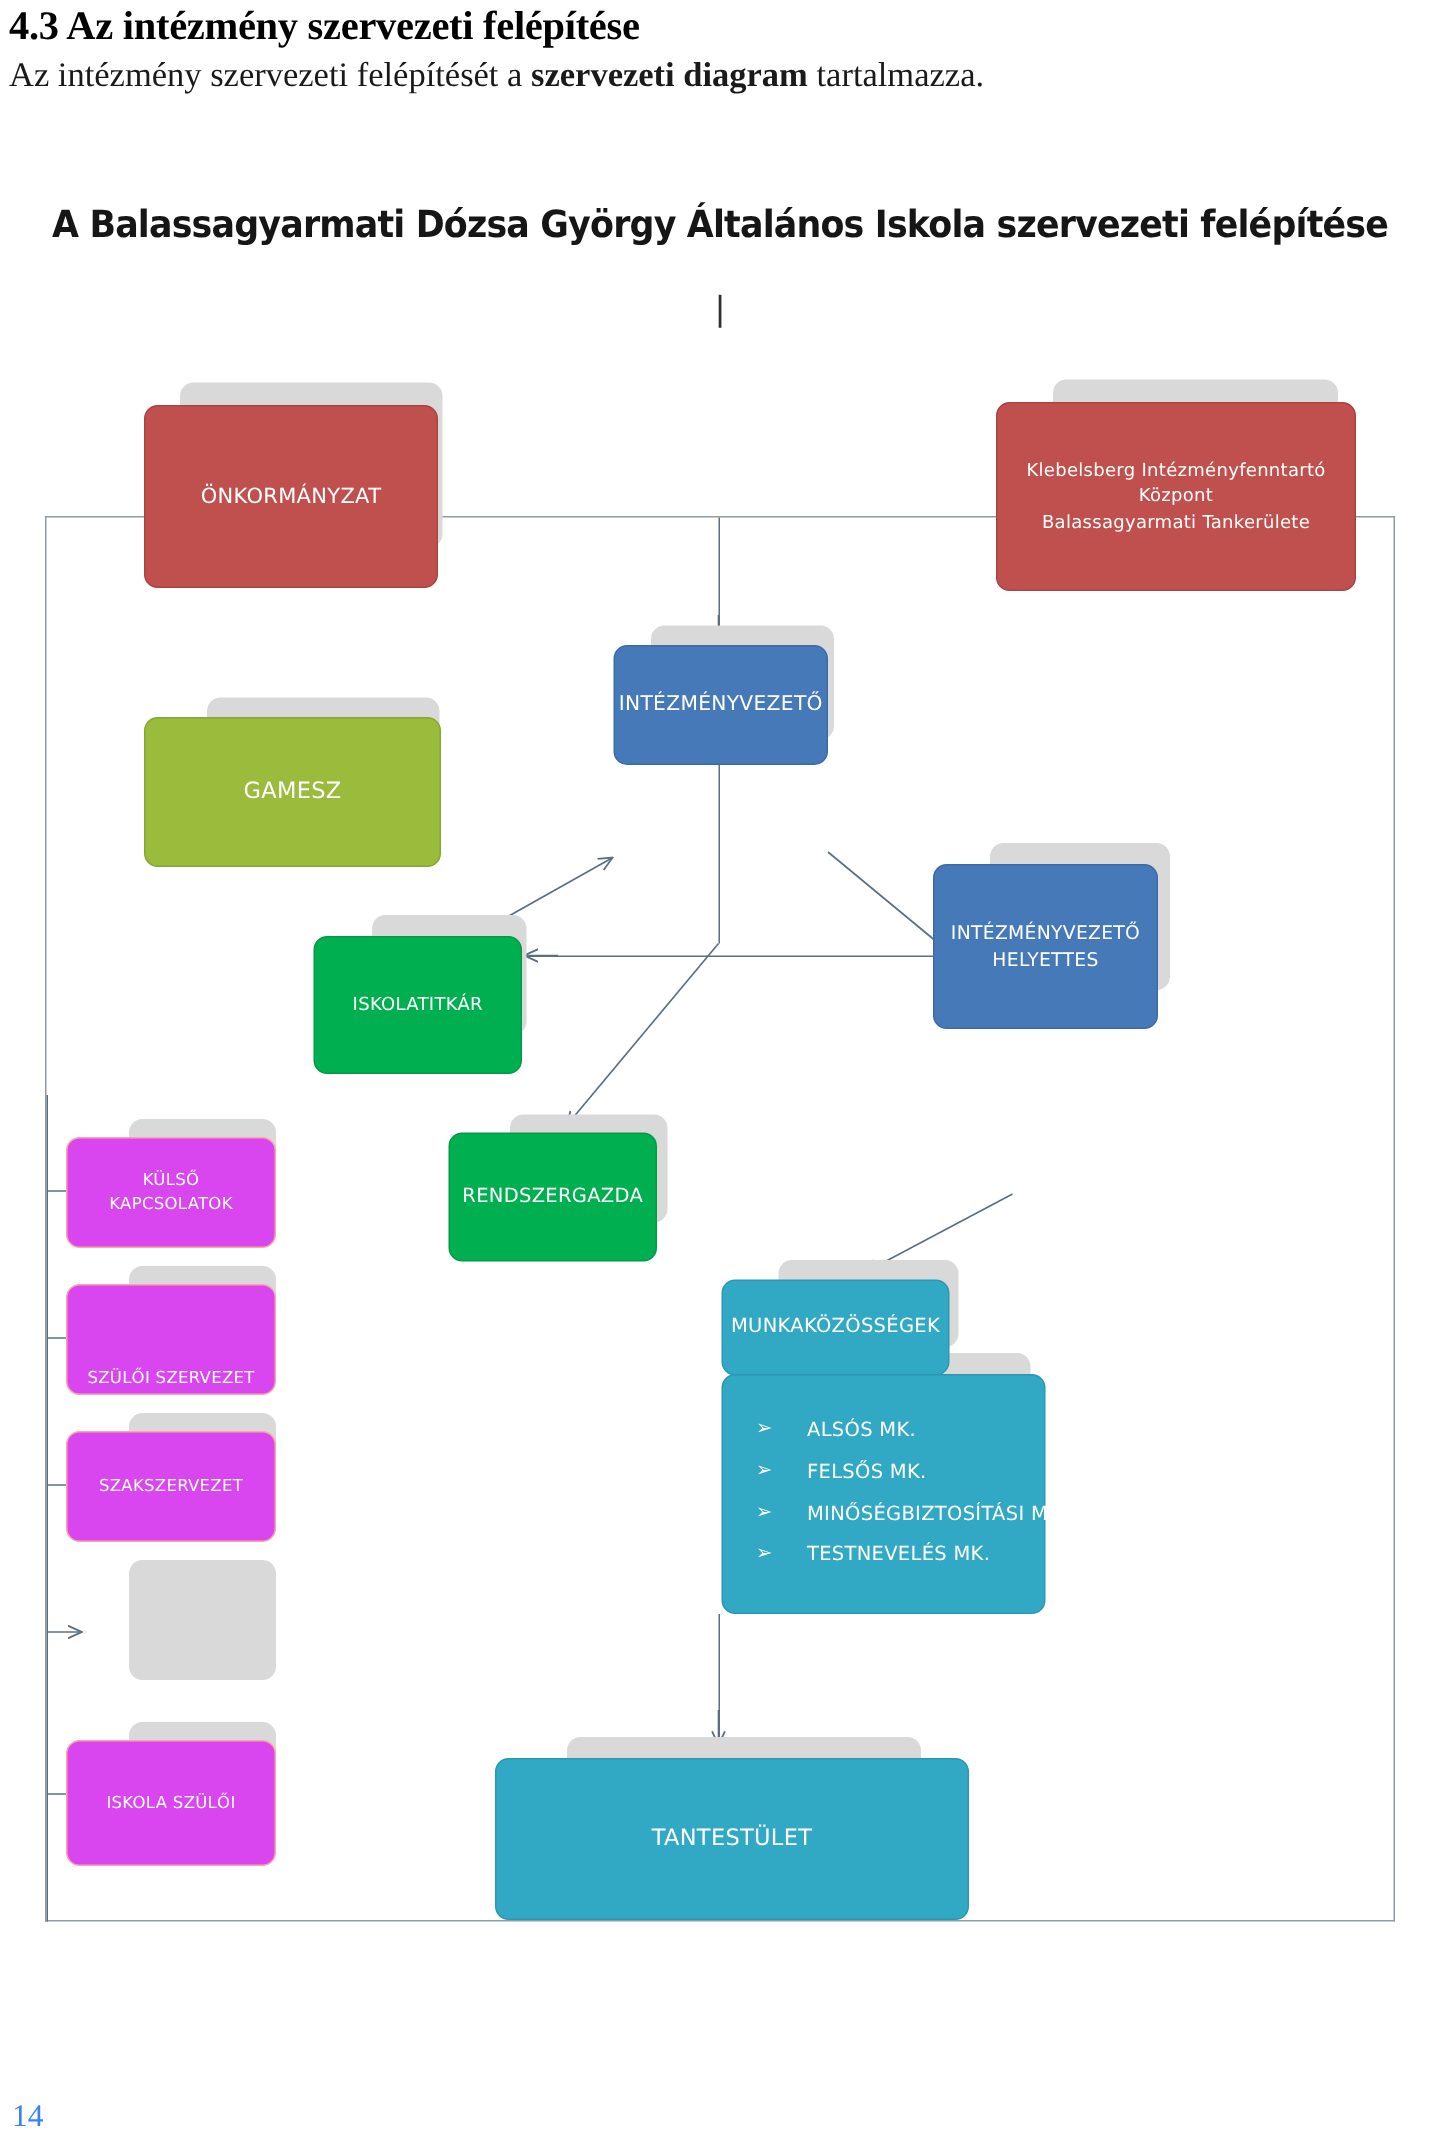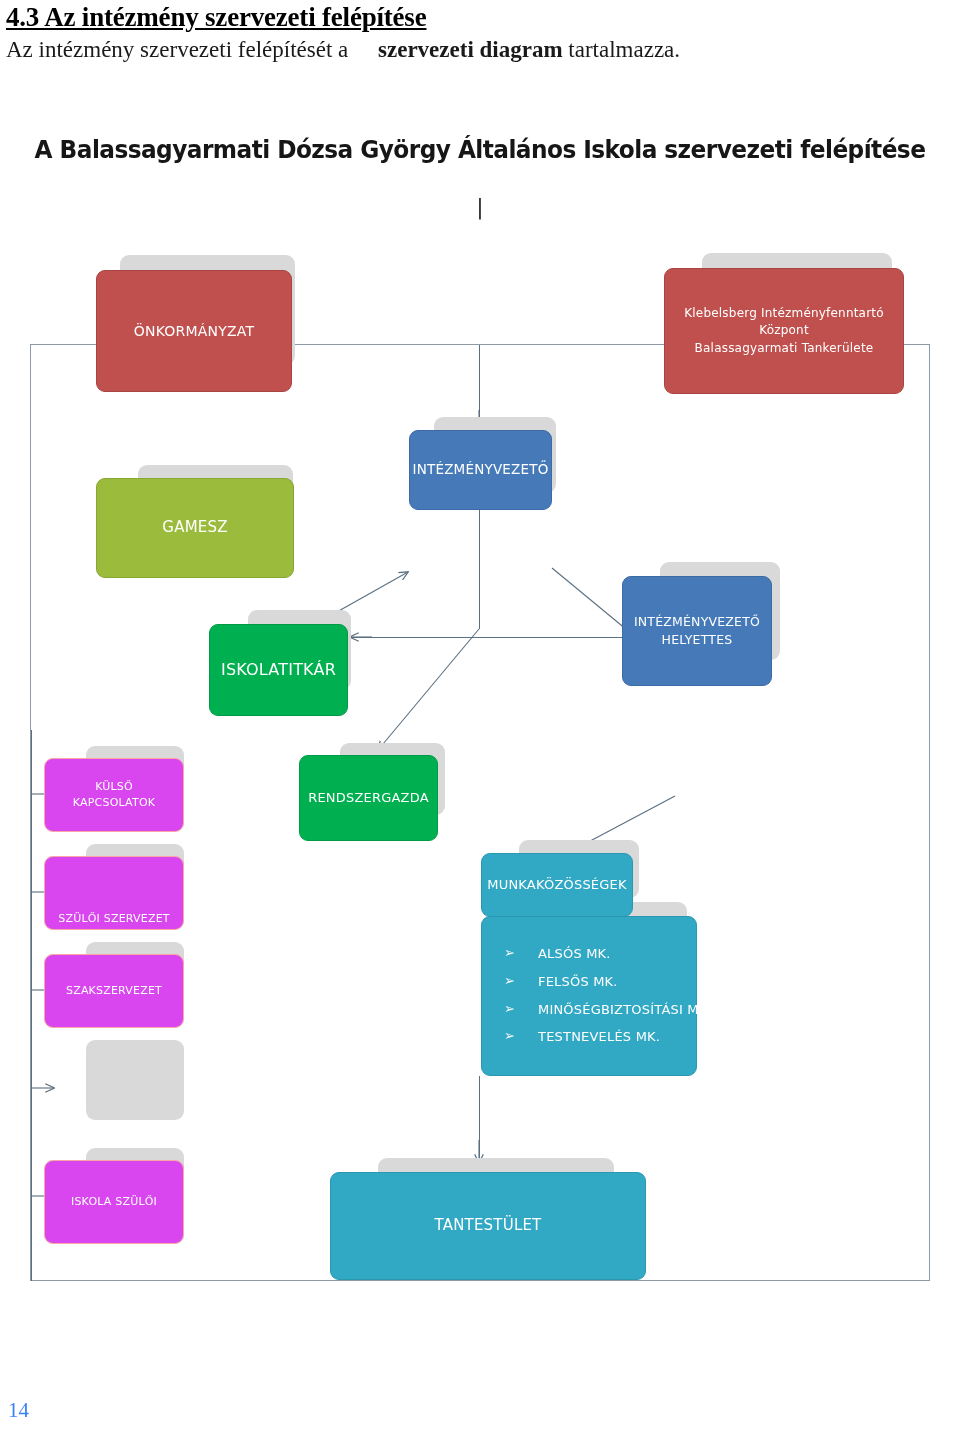--- a/index.html
+++ b/index.html
@@ -23,31 +23,30 @@
   }
   .doc-heading {
     font-family: "Liberation Serif", serif;
     font-weight: bold;
     font-size: 27px;
     color: #000000;
     margin: 0;
     padding: 2px 0 0 6px;
     letter-spacing: -0.2px;
     white-space: nowrap;
-    text-decoration: underline;
   }
   .doc-subline {
     font-family: "Liberation Serif", serif;
     font-size: 23px;
     color: #1a1a1a;
     margin: 0;
     padding: 4px 0 0 6px;
     white-space: nowrap;
   }
-  .doc-subline b { font-weight: bold; margin-left: 24px; }
+  .doc-subline b { font-weight: bold; }
 
   
   #diagram {
     position: absolute;
     left: 0;
     top: 110px;
     width: 960px;
     height: 1180px;
   }
 
@@ -254,21 +253,21 @@
 
   <div class="node-tab" style="left:660px; top:452px; width:120px; height:98px;"></div>
   <div class="node n-blue" style="left:622px; top:466px; width:150px; height:110px; font-size:12.5px;">
     <span class="node-inner">
       <span class="ln">INTÉZMÉNYVEZETŐ</span>
       <span class="ln">HELYETTES</span>
     </span>
   </div>
 
   <div class="node-tab" style="left:248px; top:500px; width:103px; height:80px;"></div>
-  <div class="node n-green" style="left:209px; top:514px; width:139px; height:92px; font-size:16px;">
+  <div class="node n-green" style="left:209px; top:514px; width:139px; height:92px; font-size:12px;">
     <span class="node-inner">ISKOLATITKÁR</span>
   </div>
 
   <div class="node-tab" style="left:340px; top:633px; width:105px; height:72px;"></div>
   <div class="node n-green" style="left:299px; top:645px; width:139px; height:86px; font-size:13px;">
     <span class="node-inner">RENDSZERGAZDA</span>
   </div>
 
   <div class="node-tab" style="left:519px; top:730px; width:120px; height:58px;"></div>
   <div class="node n-teal" style="left:481px; top:743px; width:152px; height:64px; font-size:13px;">

